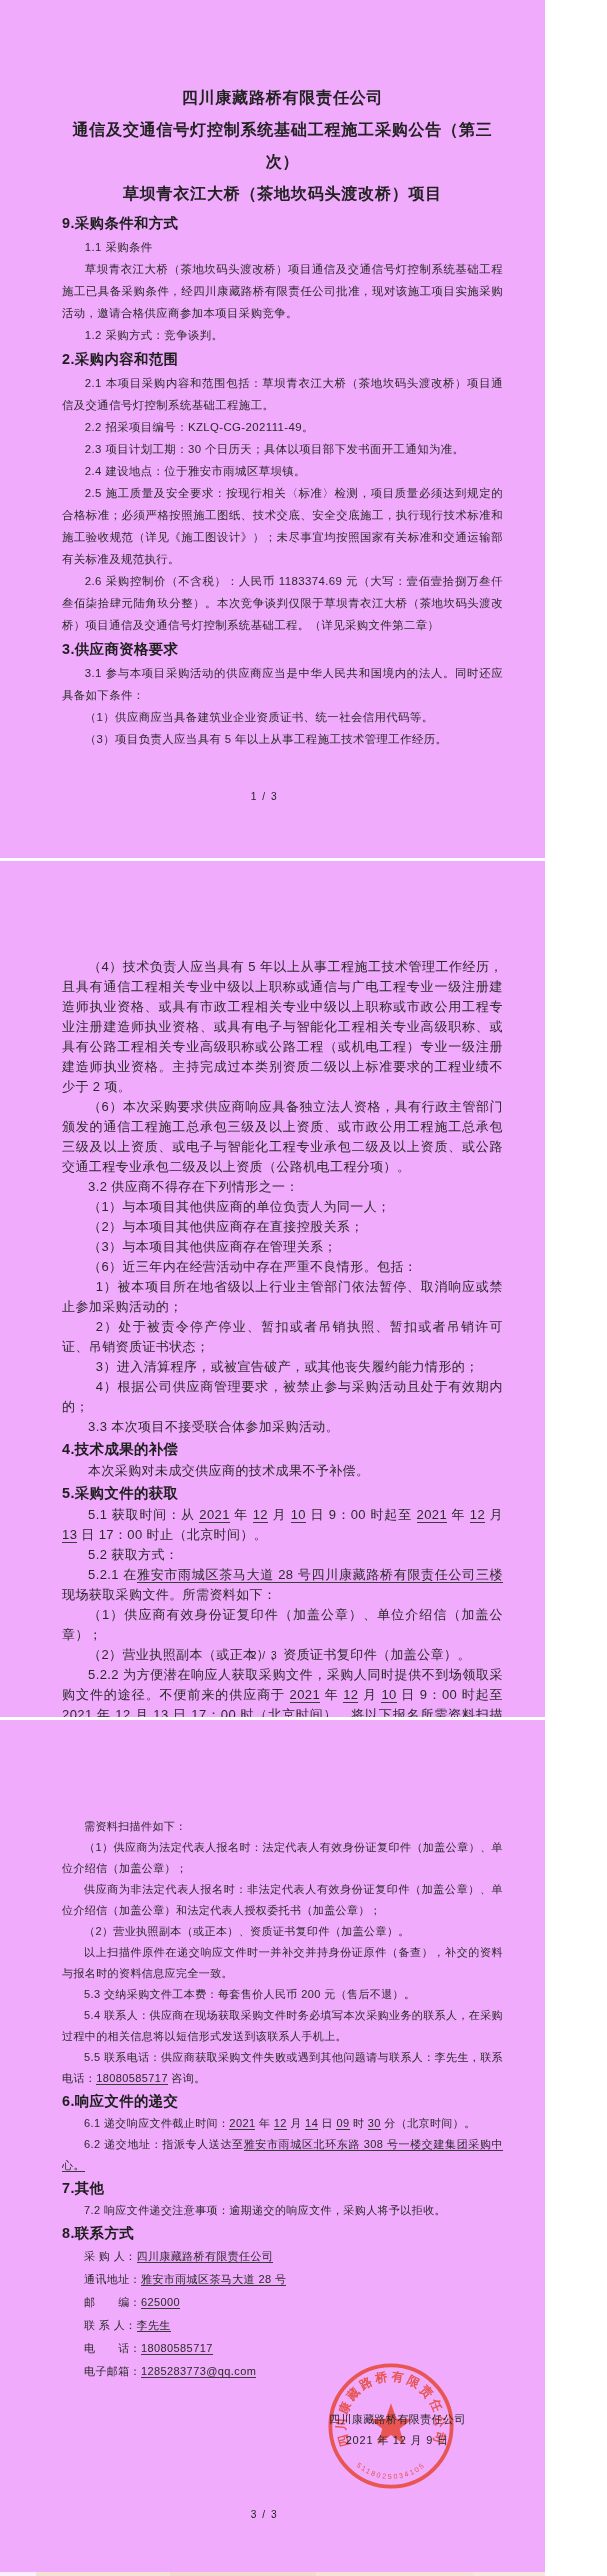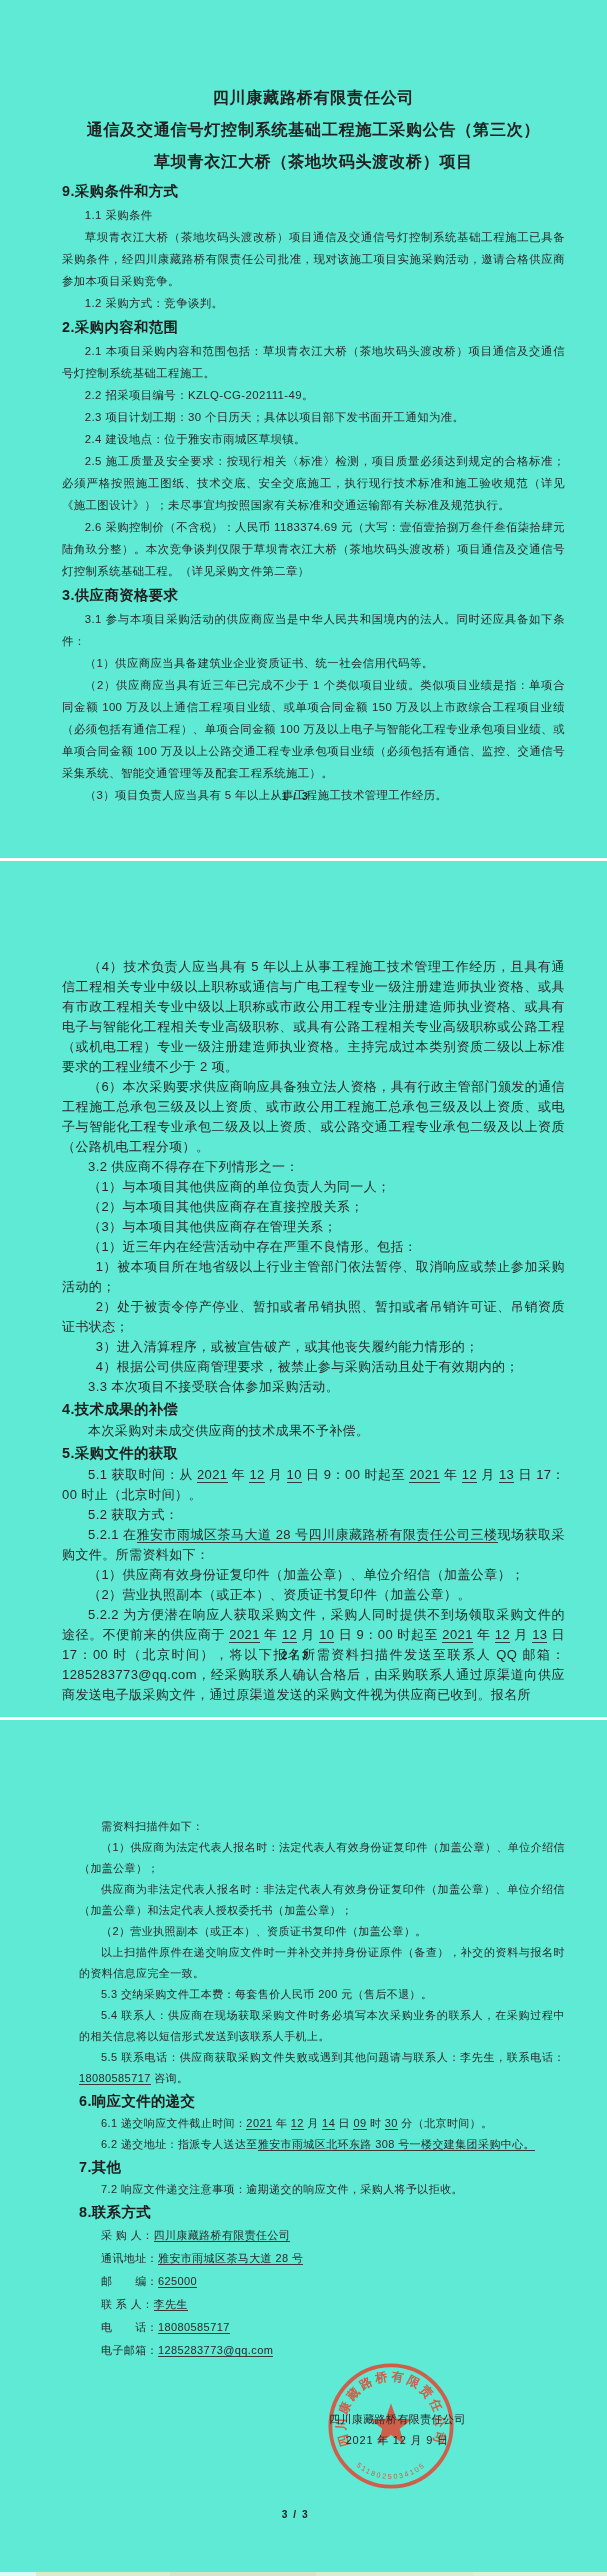--- a/index.html
+++ b/index.html
@@ -6,55 +6,55 @@
   body{
     width:607px;
     background:#ffffff;
     font-family:"Liberation Sans", sans-serif;
     color:#2a2a2a;
     -webkit-font-smoothing:antialiased;
   }
   .doc{width:607px;}
   .page{
     position:relative;
-    width:607px;
-    background:#5eead4;
+    width:545px;
+    background:#f0abfc;
     box-sizing:border-box;
     overflow:hidden;
   }
   .page-1{height:858px;padding:82px 42px 0 62px;}
   .page-2{height:856px;padding:96px 42px 0 62px;}
   .page-3{height:856px;padding:96px 42px 0 62px;}
   .page-gap{height:3px;background:#ffffff;width:607px;}
   .blk{
     font-size:11.4px;
     line-height:22px;
     text-align:justify;
     text-indent:2em;
     letter-spacing:0.4px;
   }
   .page-2 .blk{line-height:20px;font-size:13px;}
-  .page-3 .blk{line-height:21px;font-size:11px;margin-left:17px;}
+  .page-3 .blk{line-height:21px;font-size:11px;}
   .blk.title{
     text-align:center;text-indent:0;
     font-weight:bold;font-size:16px;line-height:32px;
     letter-spacing:0.8px;color:#222;
   }
   .blk.h1{
     text-indent:0;font-weight:bold;
     font-size:14.4px;line-height:24px;letter-spacing:0.4px;color:#1e1e1e;
   }
   .page-1 .blk.h1{line-height:26px;}
   .blk.sub{text-indent:2.6em;}
   .blk.contact{line-height:23px;text-align:left;}
   .u{border-bottom:0.8px solid #3a3a3a;padding-bottom:0px;}
   .lnk{color:#2f66c4;text-decoration:underline;cursor:pointer;}
   .pagenum{
     position:absolute;left:0;right:16px;bottom:56px;
-    text-align:center;font-weight:bold;font-size:10.2px;
+    text-align:center;font-weight:normal;font-size:10.2px;
     color:#222;letter-spacing:1.5px;
   }
   
   .stamp{
     position:absolute;
     left:319px;top:634px;
     width:144px;height:144px;
     opacity:0.92;
     pointer-events:none;
   }
@@ -89,37 +89,36 @@
         <div class="blk h1">2.采购内容和范围</div>
         <div class="blk p">2.1 本项目采购内容和范围包括：草坝青衣江大桥（茶地坎码头渡改桥）项目通信及交通信号灯控制系统基础工程施工。</div>
         <div class="blk p">2.2 招采项目编号：KZLQ-CG-202111-49。</div>
         <div class="blk p">2.3 项目计划工期：30 个日历天；具体以项目部下发书面开工通知为准。</div>
         <div class="blk p">2.4 建设地点：位于雅安市雨城区草坝镇。</div>
         <div class="blk p">2.5 施工质量及安全要求：按现行相关〈标准〉检测，项目质量必须达到规定的合格标准；必须严格按照施工图纸、技术交底、安全交底施工，执行现行技术标准和施工验收规范（详见《施工图设计》）；未尽事宜均按照国家有关标准和交通运输部有关标准及规范执行。</div>
         <div class="blk p">2.6 采购控制价（不含税）：人民币 1183374.69 元（大写：壹佰壹拾捌万叁仟叁佰柒拾肆元陆角玖分整）。本次竞争谈判仅限于草坝青衣江大桥（茶地坎码头渡改桥）项目通信及交通信号灯控制系统基础工程。（详见采购文件第二章）</div>
         <div class="blk h1">3.供应商资格要求</div>
         <div class="blk p">3.1 参与本项目采购活动的供应商应当是中华人民共和国境内的法人。同时还应具备如下条件：</div>
         <div class="blk p">（1）供应商应当具备建筑业企业资质证书、统一社会信用代码等。</div>
-        <div class="blk p">（2）供应商应当具有近三年已完成不少于 1 个类似项目业绩。类似项目业绩是指：单项合同金额 100 万及以上通信工程项目业绩、或单项合同金额 150 万及以上市政综合工程项目业绩（必须包括有通信工程）、单项合同金额 100 万及以上电子与智能化工程专业承包项目业绩、或单项合同金额 100 万及以上公路交通工程专业承包项目业绩（必须包括有通信、监控、交通信号采集系统、智能交通管理等及配套工程系统施工）。</div>
         <div class="blk p">（3）项目负责人应当具有 5 年以上从事工程施工技术管理工作经历。</div>
       </div>
     <div class="pagenum">1 / 3</div>
   </section>
 
   <div class="page-gap"></div>
 
   <section class="page page-2">
     <div class="content">
         <div class="blk p">（4）技术负责人应当具有 5 年以上从事工程施工技术管理工作经历，且具有通信工程相关专业中级以上职称或通信与广电工程专业一级注册建造师执业资格、或具有市政工程相关专业中级以上职称或市政公用工程专业注册建造师执业资格、或具有电子与智能化工程相关专业高级职称、或具有公路工程相关专业高级职称或公路工程（或机电工程）专业一级注册建造师执业资格。主持完成过本类别资质二级以上标准要求的工程业绩不少于 2 项。</div>
         <div class="blk p">（6）本次采购要求供应商响应具备独立法人资格，具有行政主管部门颁发的通信工程施工总承包三级及以上资质、或市政公用工程施工总承包三级及以上资质、或电子与智能化工程专业承包二级及以上资质、或公路交通工程专业承包二级及以上资质（公路机电工程分项）。</div>
         <div class="blk p">3.2 供应商不得存在下列情形之一：</div>
         <div class="blk p">（1）与本项目其他供应商的单位负责人为同一人；</div>
         <div class="blk p">（2）与本项目其他供应商存在直接控股关系；</div>
         <div class="blk p">（3）与本项目其他供应商存在管理关系；</div>
-        <div class="blk p">（1）近三年内在经营活动中存在严重不良情形。包括：</div>
+        <div class="blk p">（6）近三年内在经营活动中存在严重不良情形。包括：</div>
         <div class="blk sub">1）被本项目所在地省级以上行业主管部门依法暂停、取消响应或禁止参加采购活动的；</div>
         <div class="blk sub">2）处于被责令停产停业、暂扣或者吊销执照、暂扣或者吊销许可证、吊销资质证书状态；</div>
         <div class="blk sub">3）进入清算程序，或被宣告破产，或其他丧失履约能力情形的；</div>
         <div class="blk sub">4）根据公司供应商管理要求，被禁止参与采购活动且处于有效期内的；</div>
         <div class="blk p">3.3 本次项目不接受联合体参加采购活动。</div>
         <div class="blk h1">4.技术成果的补偿</div>
         <div class="blk p">本次采购对未成交供应商的技术成果不予补偿。</div>
         <div class="blk h1">5.采购文件的获取</div>
         <div class="blk p"><span>5.1 获取时间：从 </span><span class="u">2021</span><span> 年 </span><span class="u">12</span><span> 月 </span><span class="u">10</span><span> 日 9：00 时起至 </span><span class="u">2021</span><span> 年 </span><span class="u">12</span><span> 月 </span><span class="u">13</span><span> 日 17：00 时止（北京时间）。</span></div>
         <div class="blk p">5.2 获取方式：</div>

